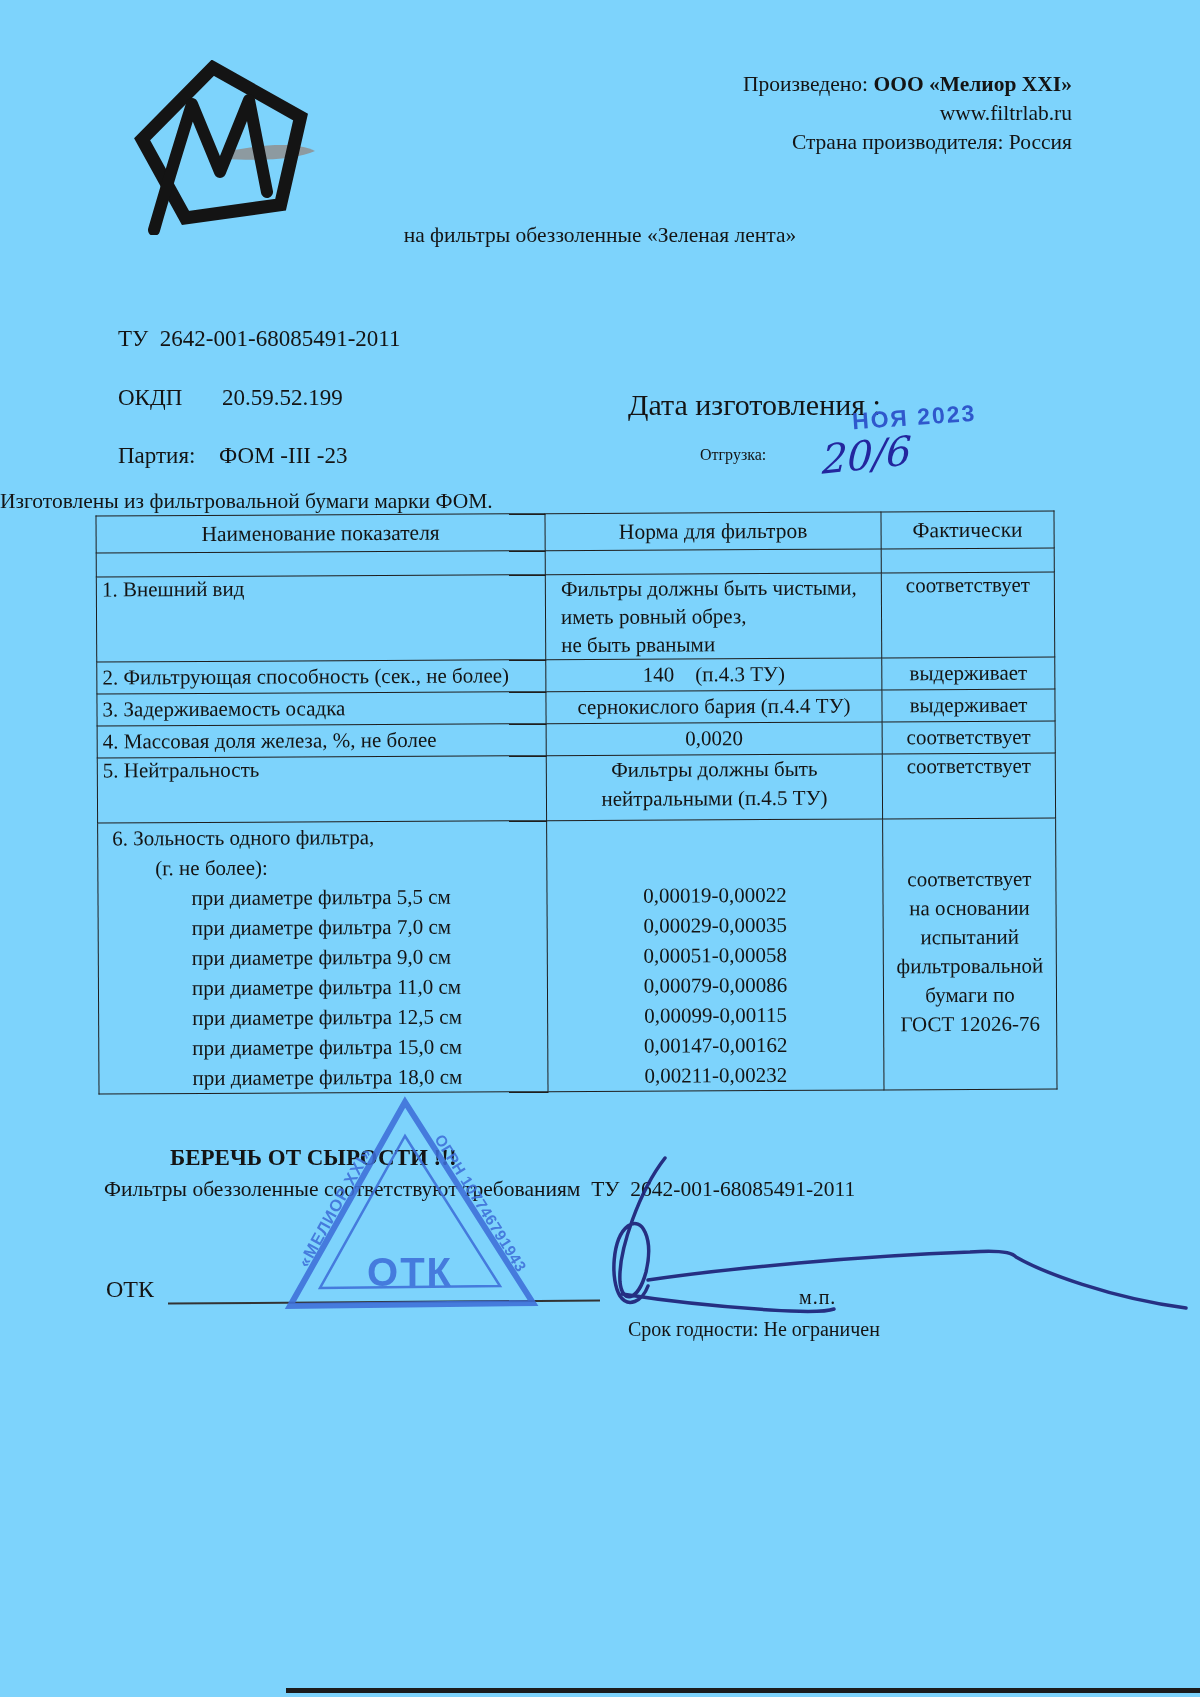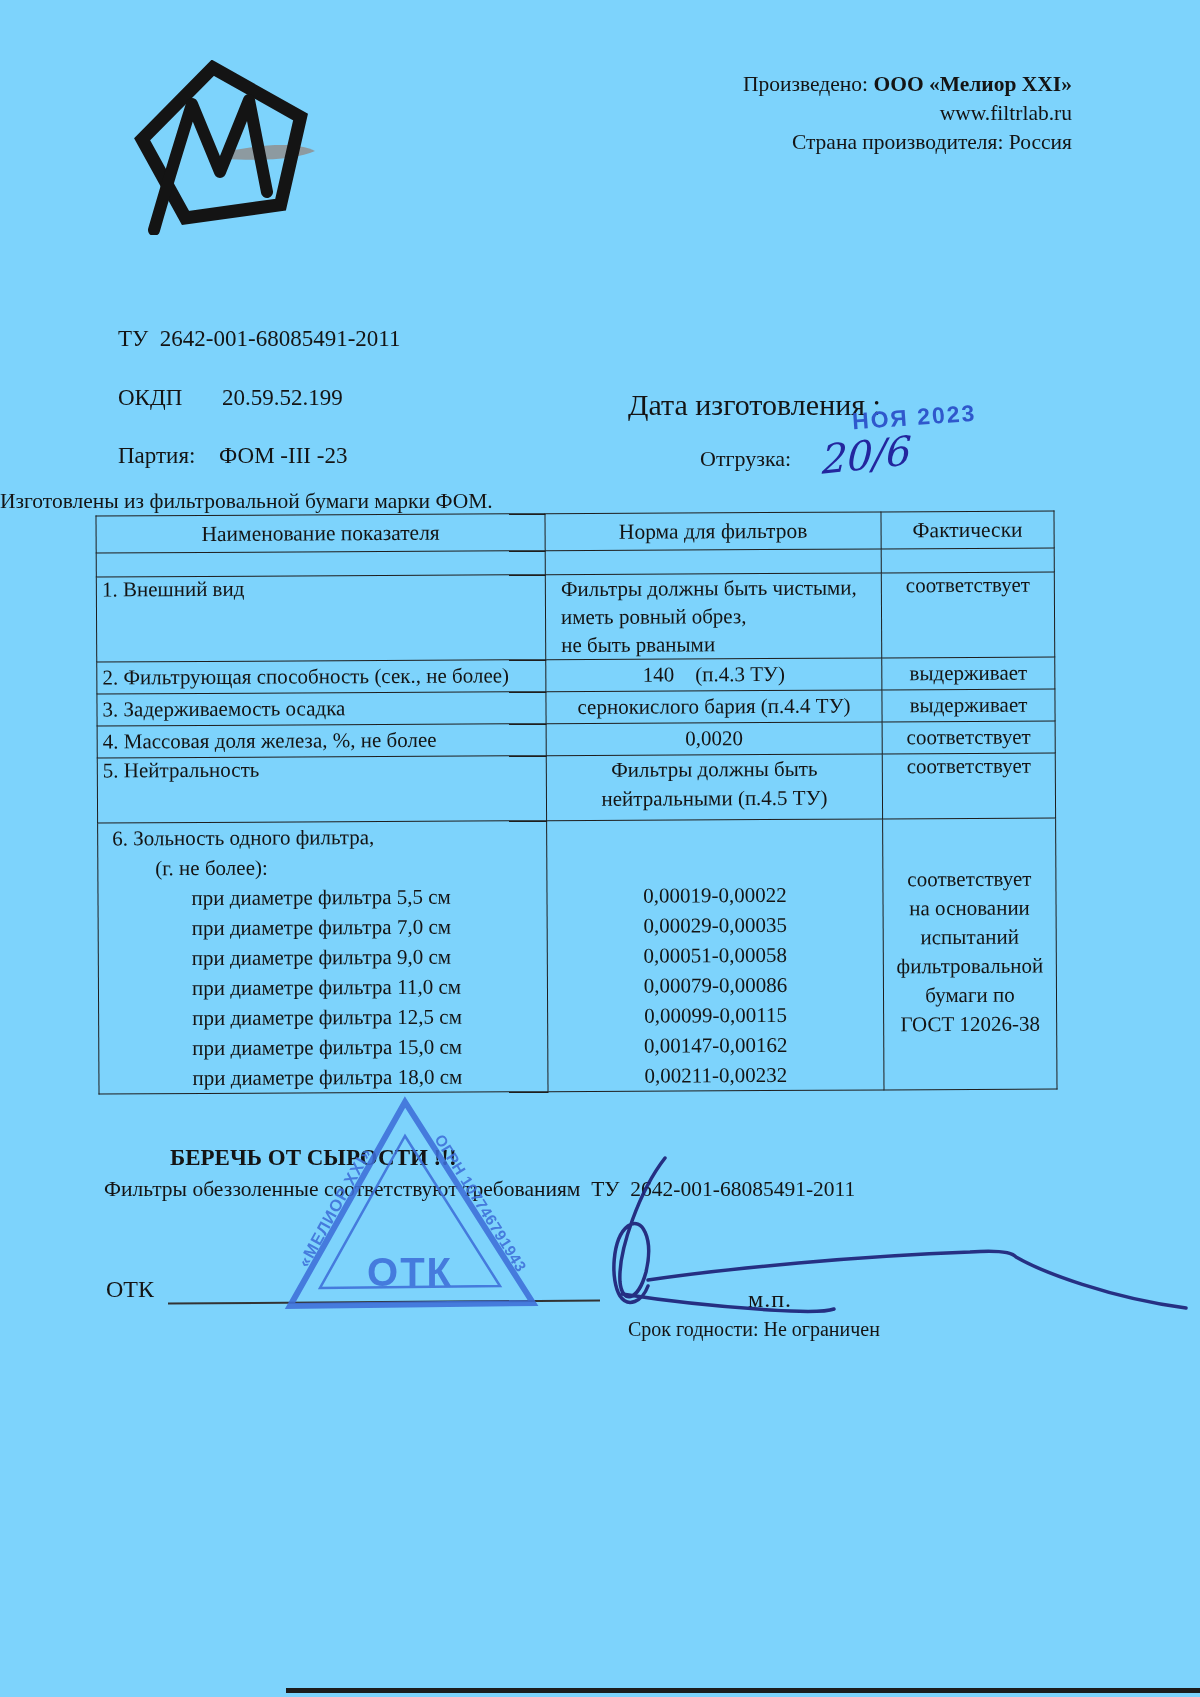--- a/index.html
+++ b/index.html
@@ -17,21 +17,21 @@
   .title-main{font-size:27px;font-weight:bold;letter-spacing:.5px;}
   .title-sub{font-size:21.5px;margin-top:3px;}
   
   .line{position:absolute;font-size:23px;white-space:nowrap;}
   .tu-line{left:118px;top:326px;}
   .okdp-line{left:118px;top:385px;}
   .okdp-line .val{margin-left:34px;}
   .batch-line{left:118px;top:443px;}
   .batch-line .val{margin-left:18px;}
   .mfg-line{left:628px;top:388px;font-size:30px;}
-  .ship-line{left:700px;top:446px;font-size:22px;}
+  .ship-line{left:700px;top:446px;font-size:16px;}
   .stamp-date{
     position:absolute;left:852px;top:404px;color:#2f58cc;
     font-family:"Liberation Sans",sans-serif;font-weight:bold;font-size:23px;
     letter-spacing:2px;transform:rotate(-4deg);
   }
   .ship-hand{
     position:absolute;left:822px;top:432px;color:#23269e;
     font-style:italic;font-size:40px;transform:rotate(-6deg) skewX(-8deg);
     font-family:"DejaVu Serif",serif;
   }
@@ -55,21 +55,21 @@
   .z-l2{line-height:30px;padding-left:52px;}
   .z-item{line-height:30px;padding-left:88px;}
   .z-spacer{height:60px;}
   .z-val{line-height:30px;text-align:center;}
   .z-fact{padding-top:46px;line-height:29px;text-align:center;}
   
   .warning{position:absolute;left:170px;top:1145px;font-size:23px;font-weight:bold;}
   .conformity{position:absolute;left:104px;top:1177px;font-size:21.5px;white-space:nowrap;}
   .otk-label{position:absolute;left:106px;top:1276px;font-size:24px;}
   .otk-line{position:absolute;left:168px;top:1301px;width:432px;height:2px;background:#333;transform:rotate(-0.4deg);}
-  .mp-label{position:absolute;left:748px;top:1286px;font-size:24px;letter-spacing:1px;}
+  .mp-label{position:absolute;left:799px;top:1286px;font-size:20px;letter-spacing:1px;}
   .shelf-life{position:absolute;left:628px;top:1318px;font-size:20px;font-weight:normal;}
   .stamp-svg{position:absolute;left:278px;top:1088px;}
   .sig-svg{position:absolute;left:540px;top:1130px;}
   .scan-edge{position:absolute;left:286px;top:1688px;width:914px;height:5px;background:#1c1c1c;}
 </style>
 </head>
 <body>
 
 <div class="page">
 
@@ -81,20 +81,21 @@
     <path d="M26 170 C38 128 54 76 64 44 L92 112 L121 40 L139 132" fill="none" stroke="#141414" stroke-width="12" stroke-linecap="round" stroke-linejoin="round"></path>
   </svg>
 
   <div class="hdr">
     <div><span>Произведено: </span><span class="bold">ООО «Мелиор XXI»</span></div>
     <div>www.filtrlab.ru</div>
     <div>Страна производителя: Россия</div>
   </div>
 
   <div class="title-block">
+    <div class="title-sub">на фильтры обеззоленные «Зеленая лента»</div>
   </div>
 
   <div class="line tu-line">
     <span>ТУ</span>&nbsp;
     <span>2642-001-68085491-2011</span>
   </div>
   <div class="line okdp-line">
     <span>ОКДП</span>
     <span class="val">20.59.52.199</span>
   </div>
@@ -182,21 +183,21 @@
             <div class="z-val">0,00147-0,00162</div>
             <div class="z-val">0,00211-0,00232</div>
           </td>
           <td>
             <div class="z-fact">
               <div>соответствует</div>
               <div>на основании</div>
               <div>испытаний</div>
               <div>фильтровальной</div>
               <div>бумаги по</div>
-              <div>ГОСТ 12026-38</div>
+              <div>ГОСТ 12026-76</div>
             </div>
           </td>
         </tr>
       </tbody>
     </table>
   </div>
 
   <div class="warning">БЕРЕЧЬ ОТ СЫРОСТИ !!!</div>
   <div class="conformity">Фильтры обеззоленные соответствуют требованиям&nbsp; ТУ&nbsp; 2642-001-68085491-2011</div>
   <div class="otk-label">ОТК</div>

